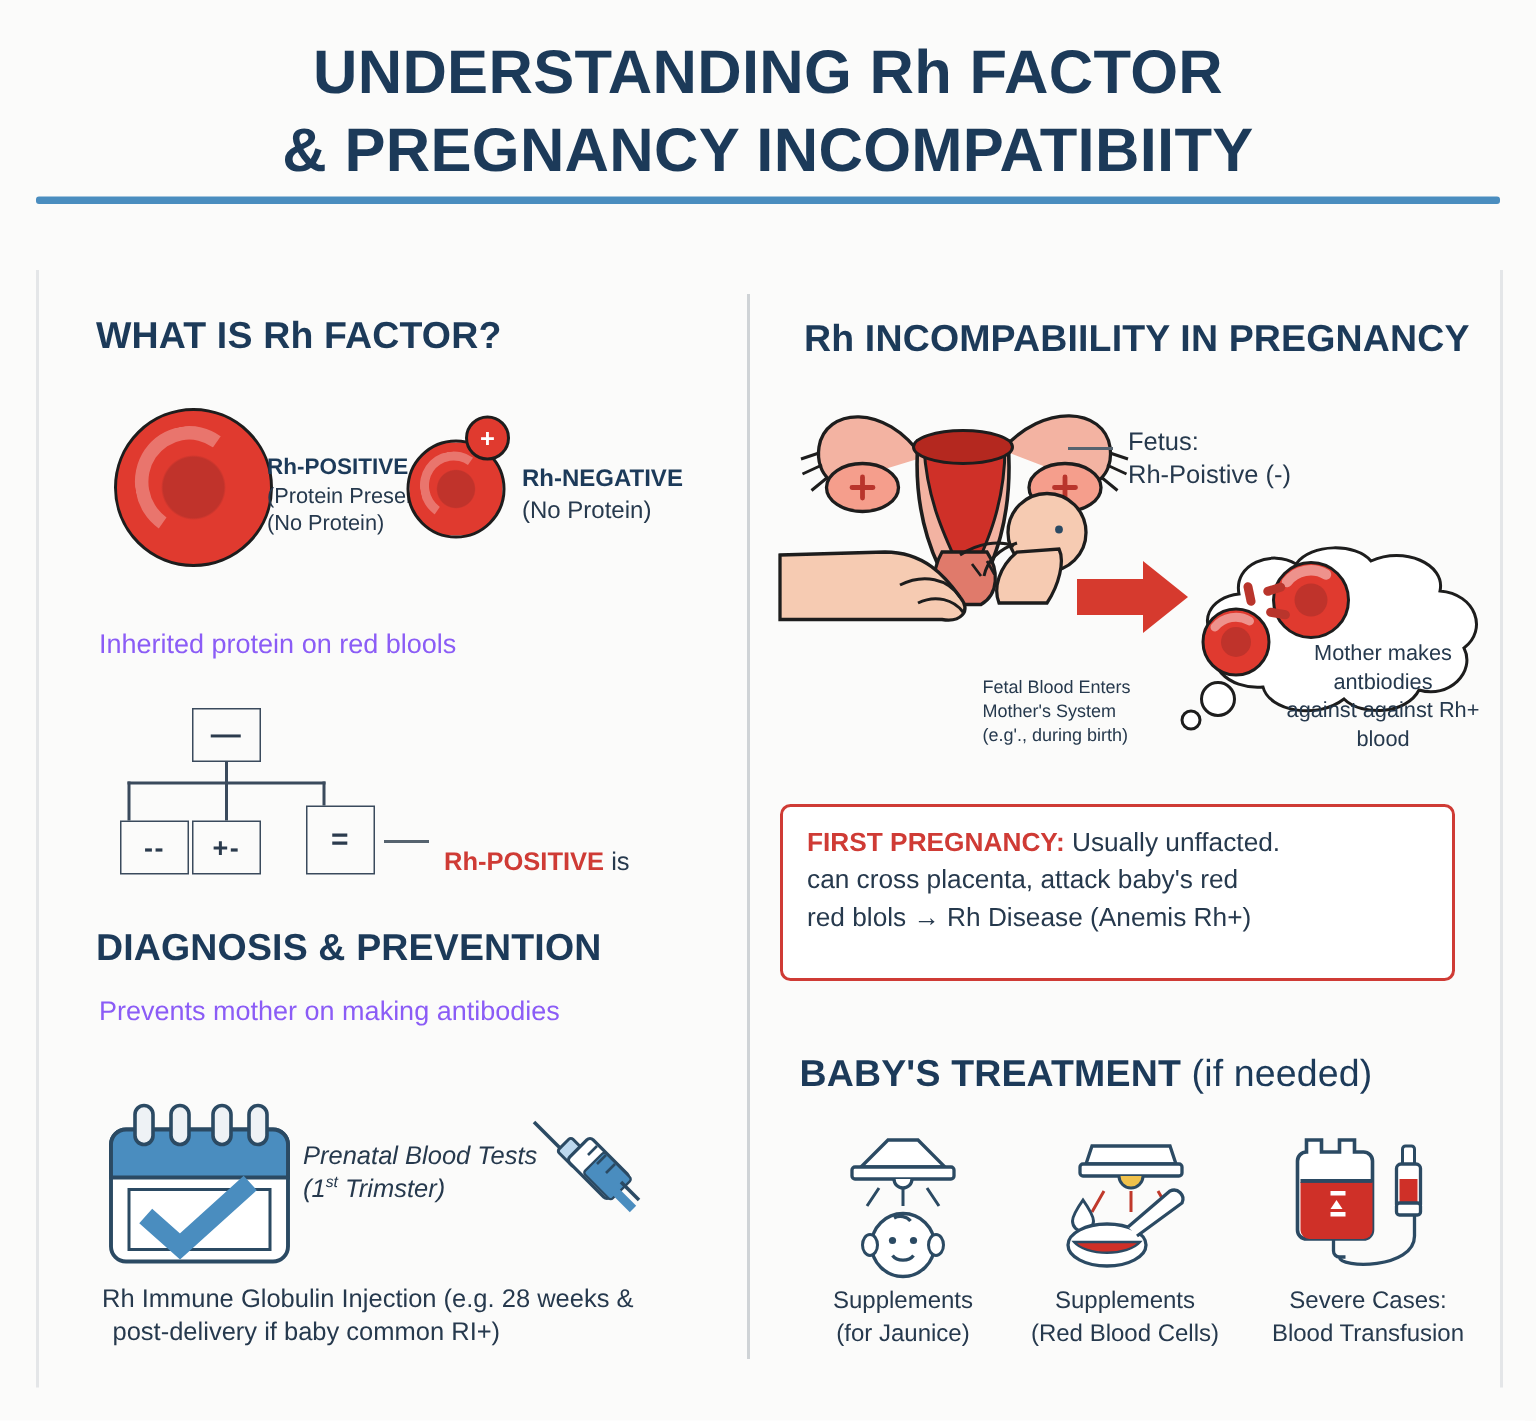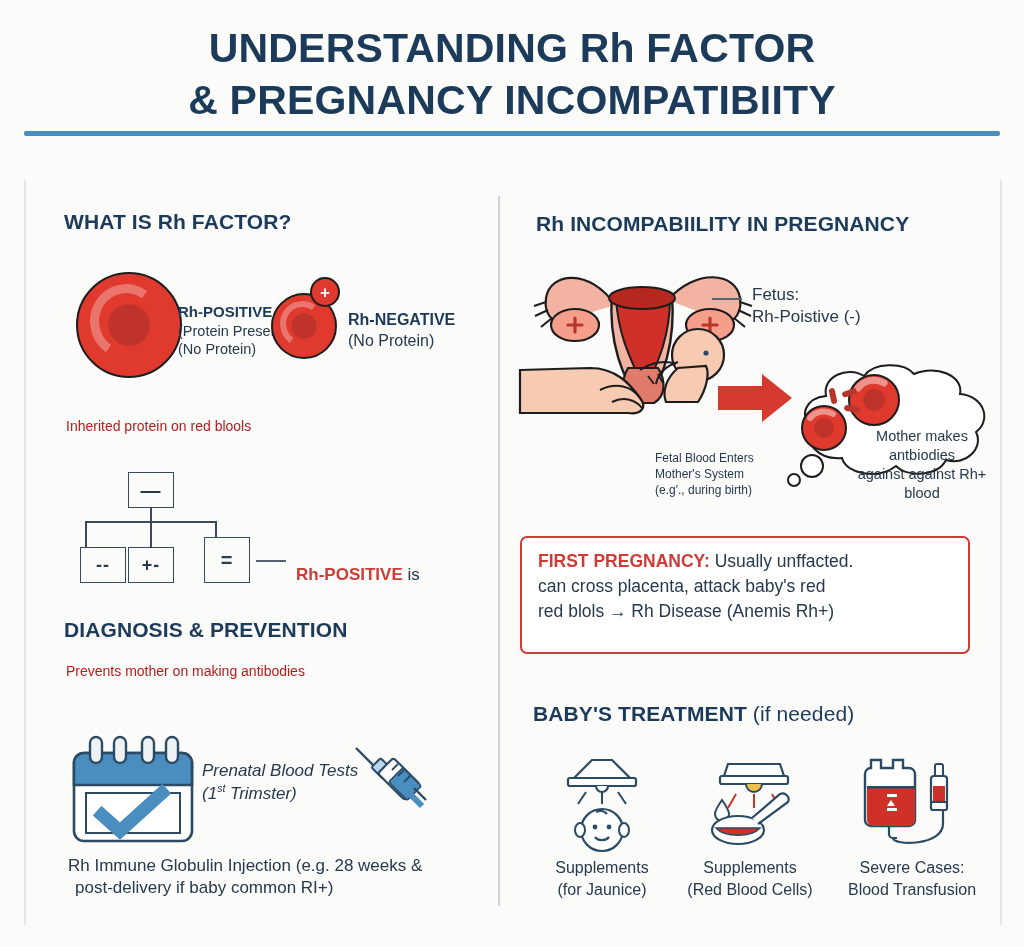--- a/index.html
+++ b/index.html
@@ -58,33 +58,33 @@
   .edge-right {
     position: absolute;
     left: 1000px; top: 180px;
     width: 2px; height: 745px;
     background: #e4e6e8;
   }
 
   .section-head {
     position: absolute;
     font-weight: bold;
-    font-size: 21px;
+    font-size: 25px;
     color: #1c3a59;
     letter-spacing: 0.1px;
     white-space: nowrap;
   }
   .section-head .light {
     font-weight: normal;
   }
 
   .body-text {
     position: absolute;
-    font-size: 14px;
-    color: #b91c1c;
+    font-size: 18px;
+    color: #8b5cf6;
     line-height: 1.34;
   }
   .small-text {
     position: absolute;
     font-size: 14.5px;
     color: #26394d;
     line-height: 1.3;
   }
   .mid-text {
     position: absolute;

